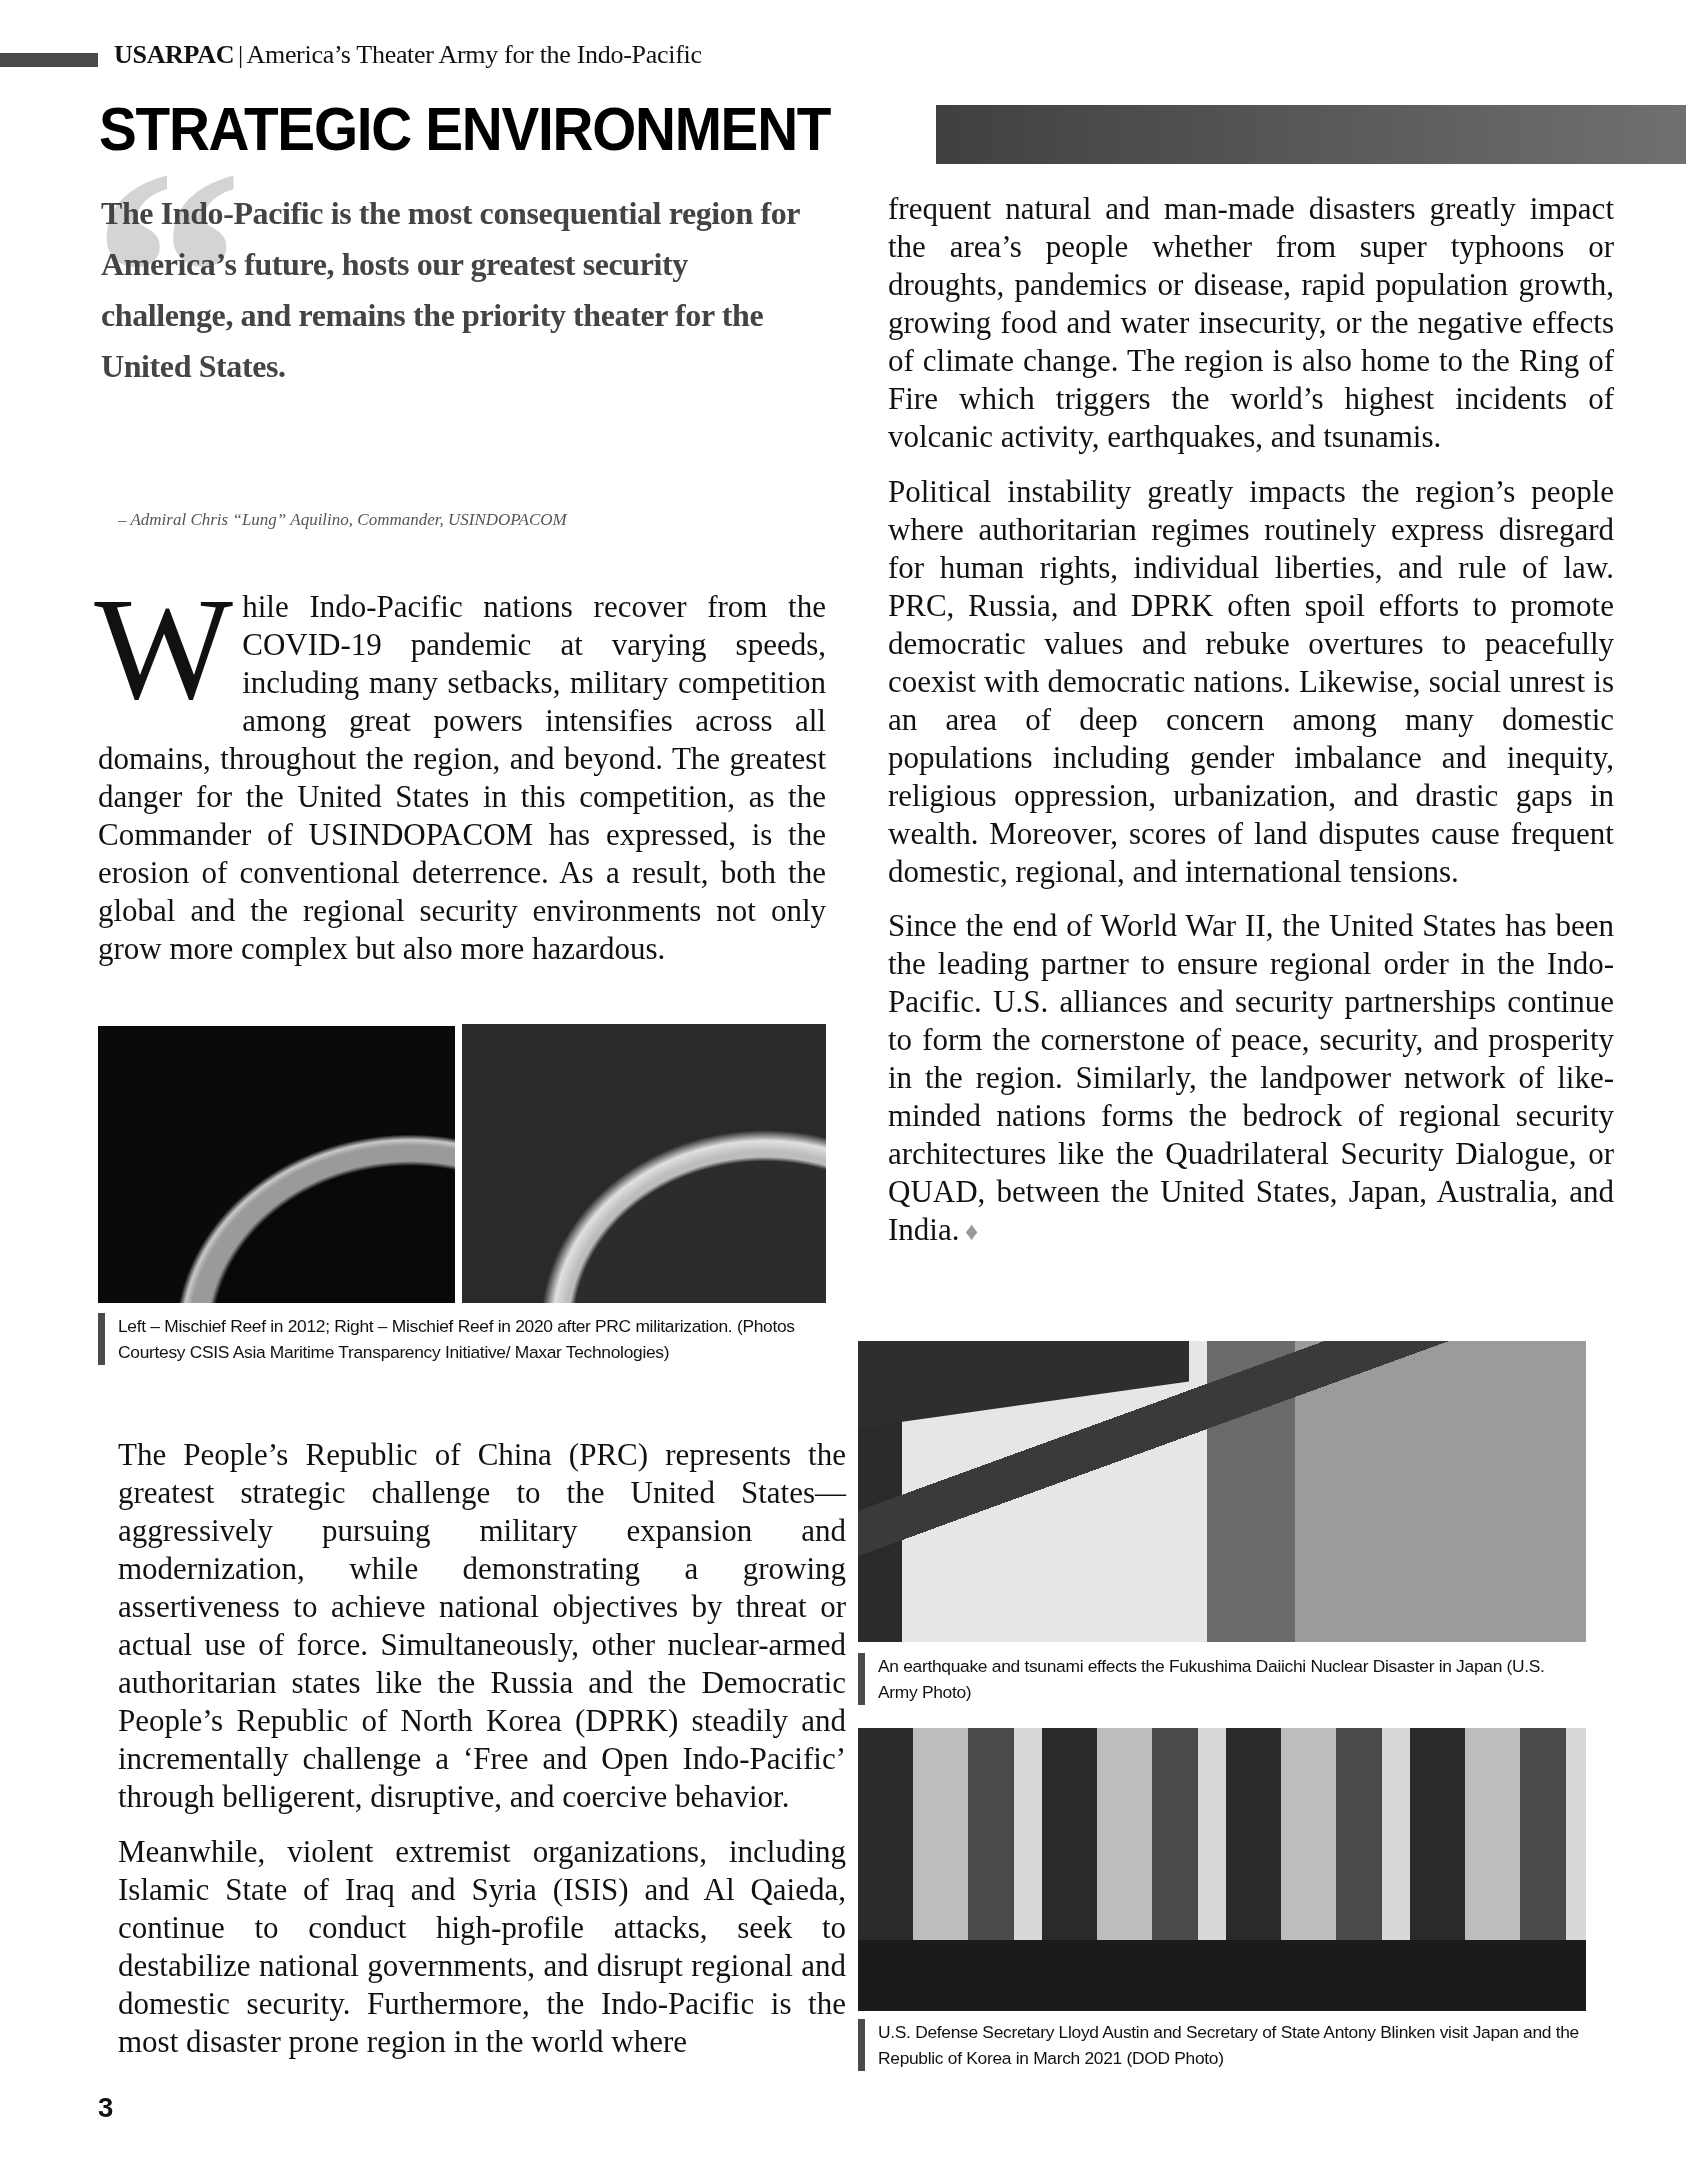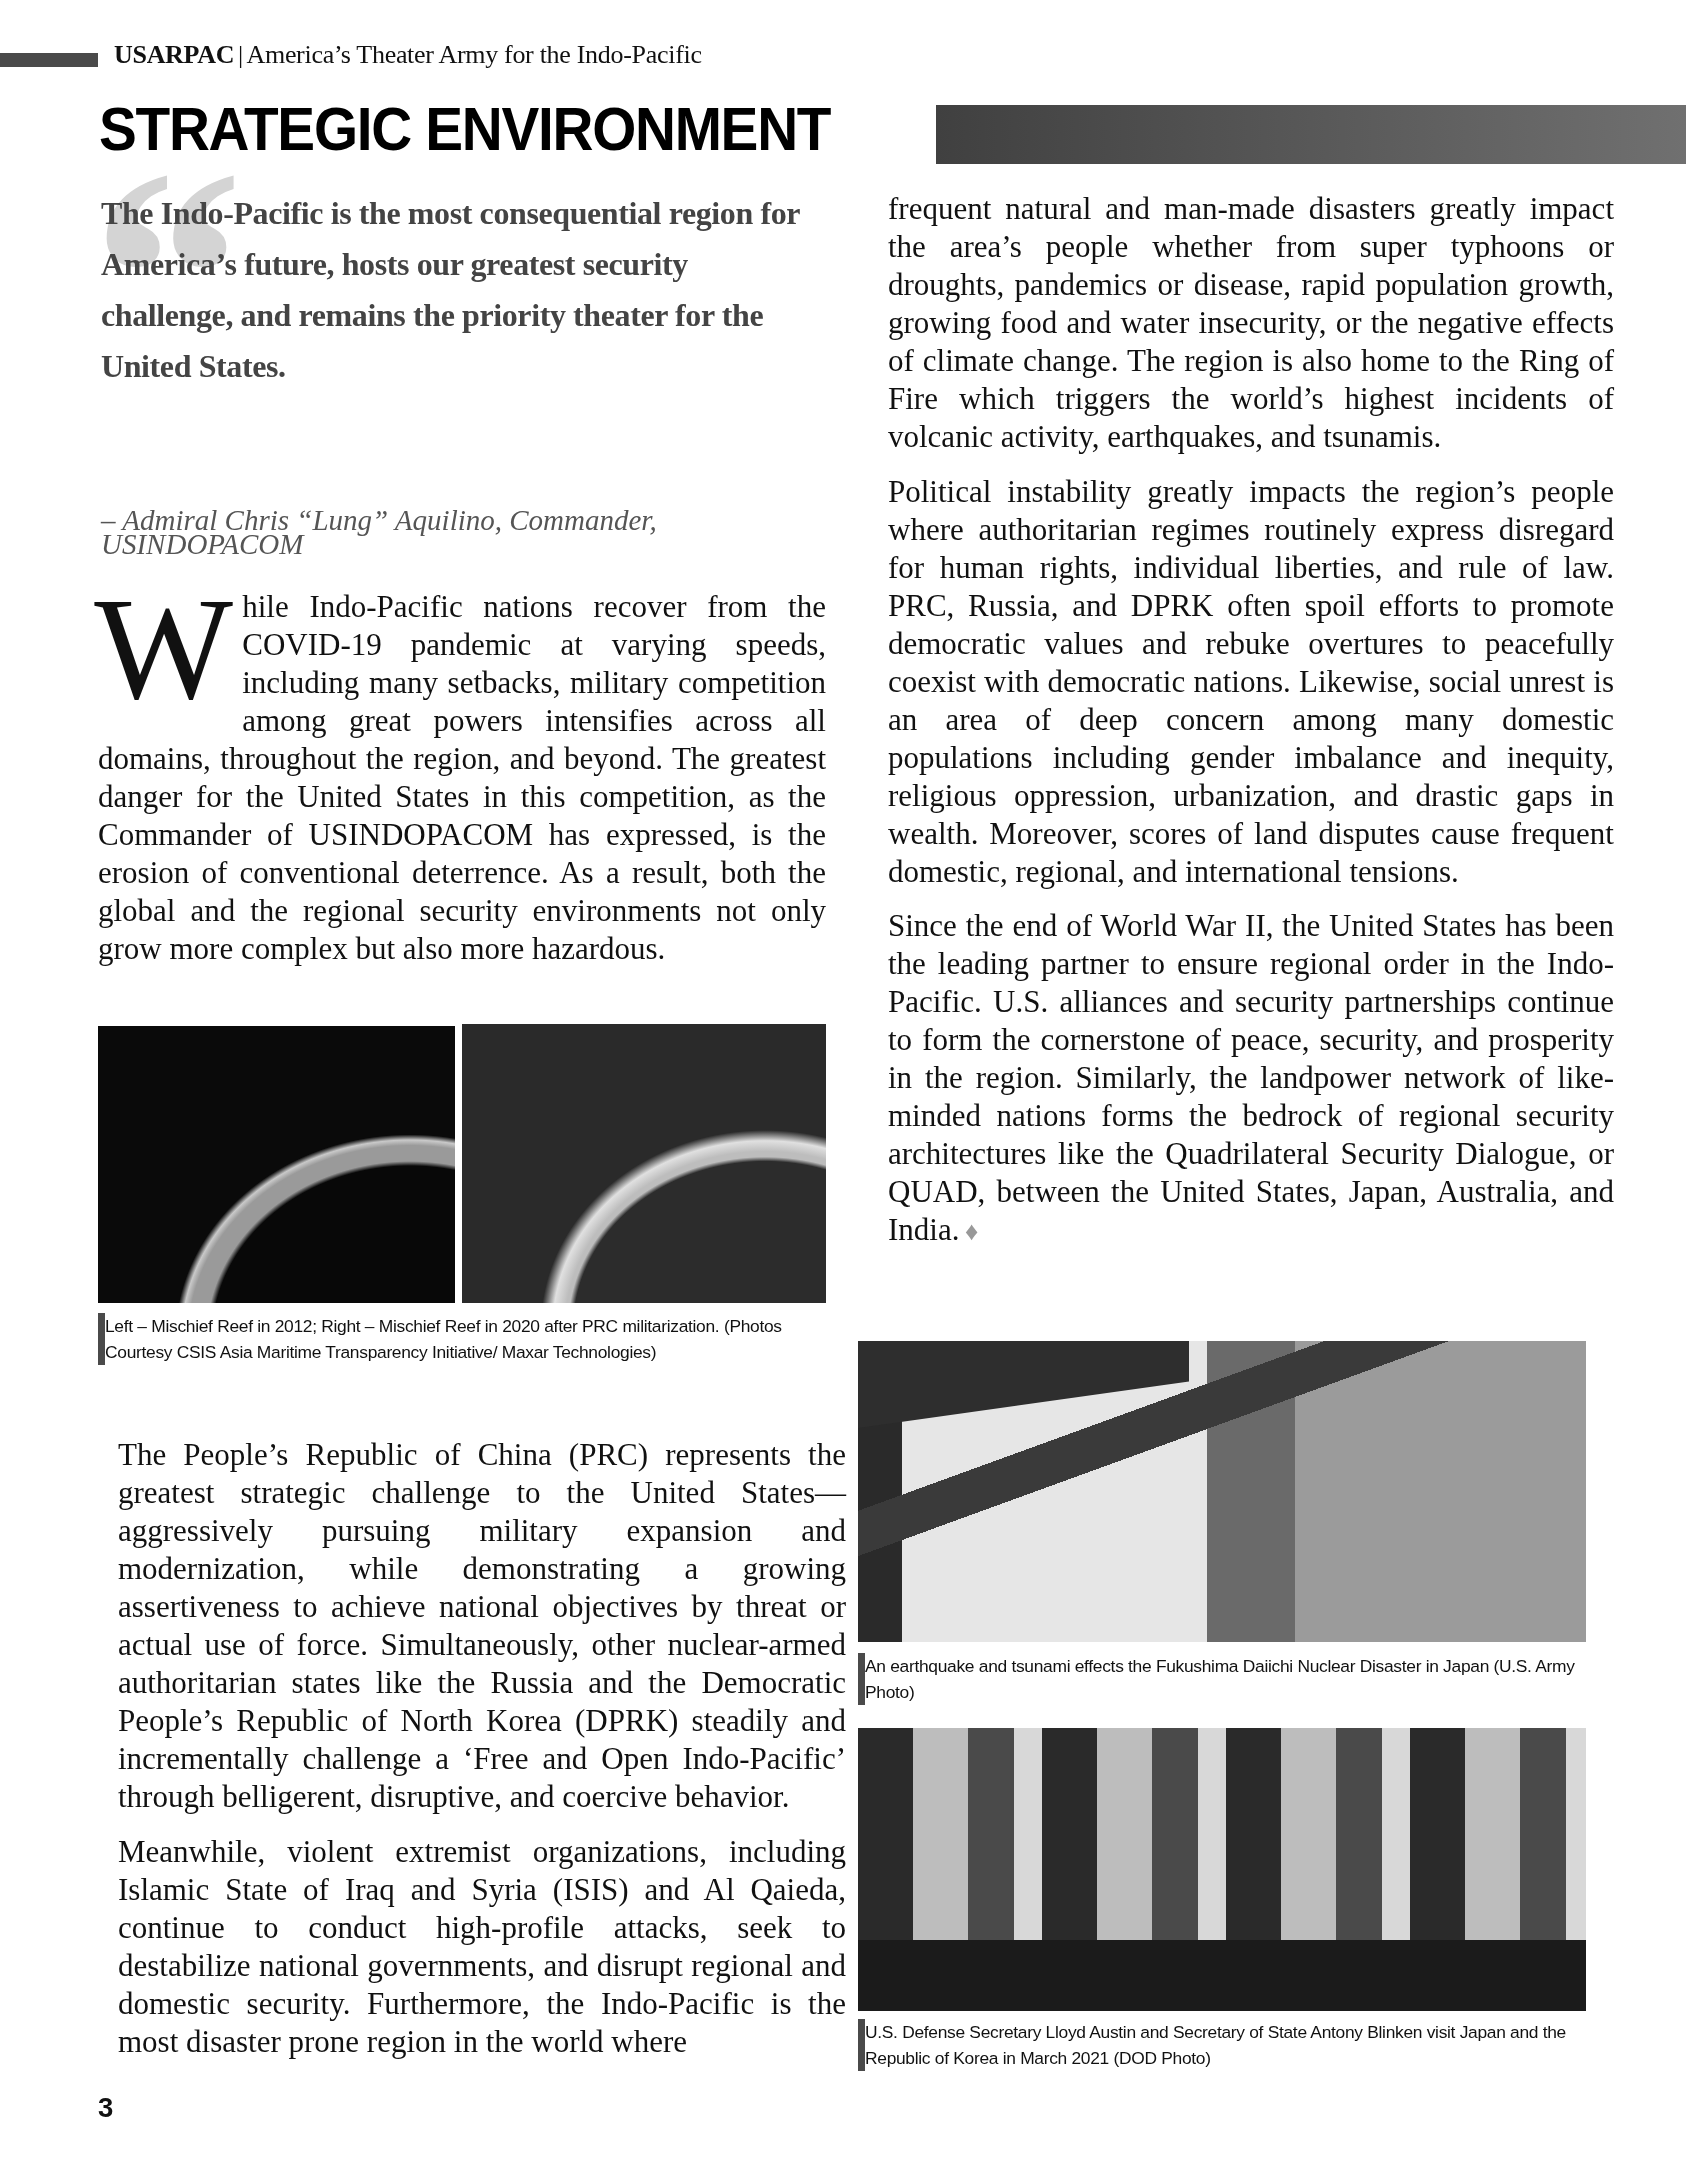--- a/index.html
+++ b/index.html
@@ -13,21 +13,21 @@
   .running-head { left: 114px; top: 40px; font-family: Liberation Serif, serif; font-size: 26px; color: #111; white-space: nowrap; letter-spacing: -0.3px; }
   .running-head b { font-weight: 700; }
   .running-head .sep { font-weight: 400; margin: 0 3.7px; }
 
   .page-title { left: 99px; top: 96px; font-family: "Liberation Sans", sans-serif; font-weight: 700; font-size: 61px; line-height: 66px; color: #000; letter-spacing: -1.4px; white-space: nowrap; transform: scaleX(0.93); transform-origin: left top; }
   .title-bar { left: 936px; top: 105px; width: 750px; height: 59px; background: linear-gradient(to right, #404040, #707070); }
 
   
   .quote-mark { left: 92px; top: 138px; font-family: "Liberation Serif", serif; font-size: 303px; line-height: 275px; color: #d4d4d4; font-weight: 700; }
   .pull-quote { left: 101px; top: 188px; width: 725px; font-family: "Liberation Serif", serif; font-weight: 700; font-size: 32px; line-height: 51px; color: #444; letter-spacing: -0.4px; }
-  .attribution { left: 101px; top: 508px; width: 725px; font-style: italic; font-size: 29px; line-height: 24px; color: #555; }
+  .attribution { left: 118px; top: 508px; width: 725px; font-style: italic; font-size: 17px; line-height: 24px; color: #555; }
 
   
   .body-col { font-size: 31px; line-height: 38px; text-align: justify; color: #111; }
   .body-col p { margin-bottom: 16.5px; }
   .col-left { left: 98px; width: 728px; }
   .col-right { left: 856px; width: 726px; margin-left: 32px; }
 
   .dropcap { float: left; font-size: 147px; line-height: 108px; margin: 7.3px 9.2px 0 -3.7px; font-family: "Liberation Serif", serif; }
   .end-mark { color: #999; font-size: 26px; margin-left: 5.5px; }
 
@@ -49,21 +49,21 @@
       linear-gradient(to right, #2a2a2a 0 6%, #e6e6e6 6% 48%, #6a6a6a 48% 60%, #9b9b9b 60% 100%),
       #888; }
   .tsunami::after { content: ""; position: absolute; left: 0; top: 0; width: 331px; height: 87px; background: #2e2e2e; transform: skewY(-8deg); transform-origin: left top; }
   .press { left: 858px; top: 1728px; width: 728px; height: 283px;
     background:
       linear-gradient(to bottom, transparent 0 75%, #1b1b1b 75% 100%),
       repeating-linear-gradient(90deg, #2a2a2a 0 55px, #bdbdbd 55px 110px, #4a4a4a 110px 156px, #d8d8d8 156px 184px),
       #777; }
 
   
-  .caption { font-family: "Liberation Sans", sans-serif; font-size: 17.4px; line-height: 26px; color: #111; border-left: 7.3px solid #4a4a4a; letter-spacing: -0.3px; }
+  .caption { font-family: "Liberation Sans", sans-serif; font-size: 17.4px; line-height: 26px; color: #111; padding-left: 13px; border-left: 7.3px solid #4a4a4a; letter-spacing: -0.3px; }
   .cap-reef { left: 98px; top: 1313px; width: 698px; }
   .cap-tsunami { left: 858px; top: 1653px; width: 728px; }
   .cap-press { left: 858px; top: 2019px; width: 728px; }
 
   .page-number { left: 98px; top: 2092px; font-family: "Liberation Sans", sans-serif; font-weight: 700; font-size: 27.5px; color: #111; }
 </style>
 </head>
 <body>
 
 <div class="abs top-rule"></div>

